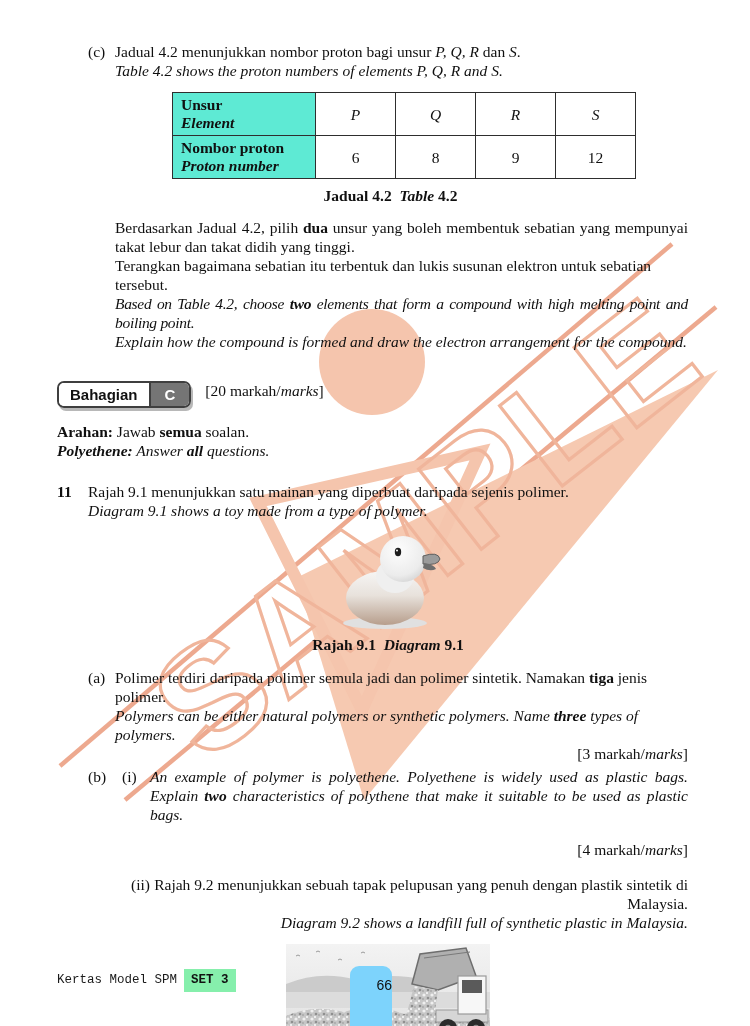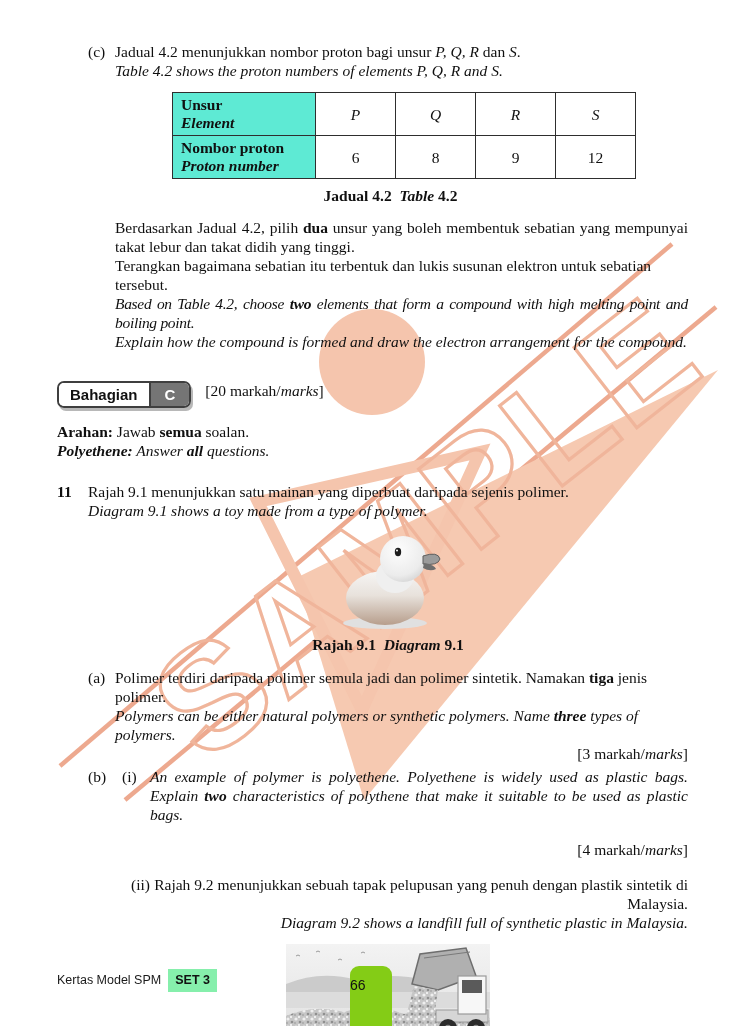--- a/index.html
+++ b/index.html
@@ -30,24 +30,24 @@
   .sect-row{display:flex;align-items:flex-start;gap:14px;margin-top:30px;}
   .badge{display:inline-flex;border:2px solid #3f3f3f;border-radius:7px;overflow:hidden;
          box-shadow:2px 3px 0 #b8b8b8;font-family:"Liberation Sans",sans-serif;
          font-weight:bold;font-size:15px;line-height:1;}
   .badge-label{padding:4px 11px;background:#fff;color:#111;}
   .badge-letter{padding:4px 14px;background:#757575;color:#fff;border-left:2px solid #3f3f3f;}
   
   .figwrap{display:flex;justify-content:center;}
   
   .footer-left{position:absolute;left:57px;bottom:34px;display:flex;align-items:center;gap:7px;
-               font-family:Liberation Sans, sans-serif;font-size:12.5px;color:#1a1a1a;z-index:2;}
+               font-family:Liberation Mono, monospace;font-size:12.5px;color:#1a1a1a;z-index:2;}
   .setbadge{background:#86efac;font-weight:bold;padding:2px 7px;color:#111;text-align:center;}
-  .pagetab{position:absolute;left:350px;bottom:0;width:42px;height:60px;background:#84cc16;
-           border-radius:9px 9px 0 0;text-align:left;padding-top:10px;box-sizing:border-box;
+  .pagetab{position:absolute;left:350px;bottom:0;width:42px;height:60px;background:#7dd3fc;
+           border-radius:9px 9px 0 0;text-align:right;padding-top:10px;box-sizing:border-box;
            font-family:"Liberation Sans",sans-serif;font-size:14px;color:#111;z-index:2;}
   .mt4{margin-top:4px;} .mt12{margin-top:12px;} .mt13{margin-top:13px;}
   .mt14{margin-top:14px;} .mt16{margin-top:16px;} .mt22{margin-top:22px;}
 </style>
 </head>
 <body>
 
 <div class="page">
 
   <svg class="watermark" width="750" height="1026" viewBox="0 0 750 1026" aria-hidden="true">

